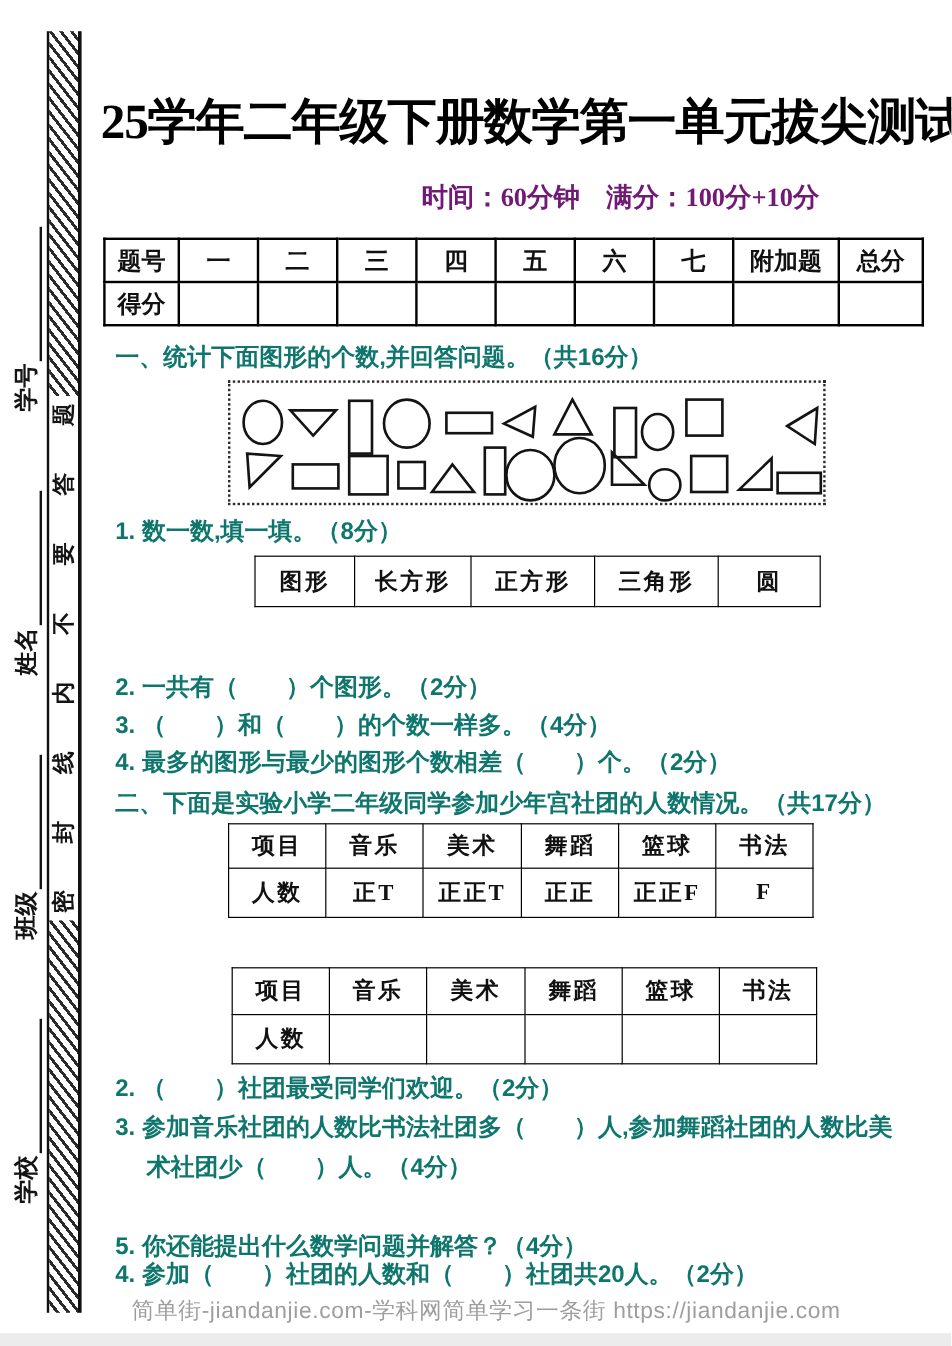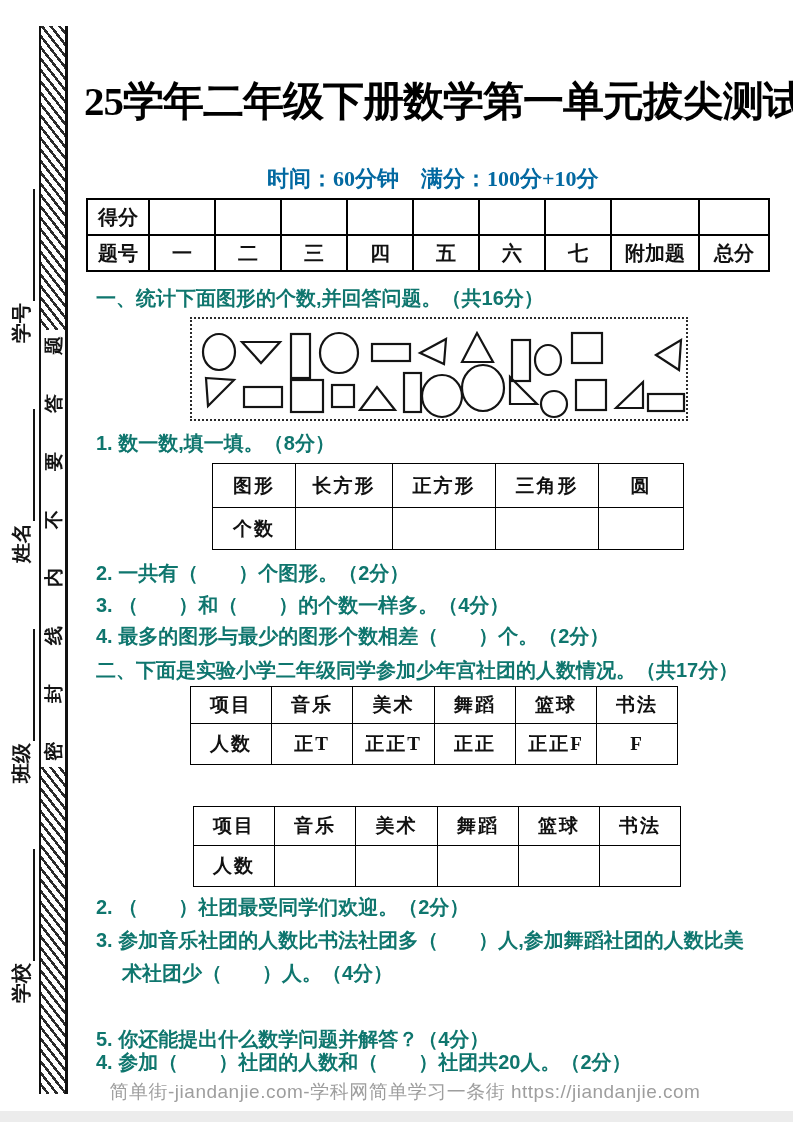--- a/index.html
+++ b/index.html
@@ -17,22 +17,22 @@
   #hatch-top{top:0;height:304px;}
   #hatch-bottom{top:741px;height:327px;}
   #seal-chars{position:absolute;left:0;top:306px;width:100%;height:433px;
       display:flex;flex-direction:column;justify-content:space-between;align-items:center;padding:4px 0;box-sizing:border-box;}
   .seal-ch{display:block;transform:rotate(-90deg);font-family:"Liberation Serif","DejaVu Serif",serif;
       font-size:19px;font-weight:700;color:#141414;line-height:1;}
   
   #title{position:absolute;left:84px;top:74px;width:684px;text-align:center;
       font-family:"Liberation Serif","DejaVu Serif",serif;font-weight:700;font-size:41px;
       letter-spacing:-1px;white-space:nowrap;color:#000;}
-  #meta{position:absolute;right:26px;top:150px;width:500px;text-align:left;
-      font-family:"Liberation Serif","DejaVu Serif",serif;font-weight:700;font-size:22px;color:#0369a1;margin-top:14px;}
+  #meta{position:absolute;right:26px;top:150px;width:500px;text-align:center;
+      font-family:"Liberation Serif","DejaVu Serif",serif;font-weight:700;font-size:22px;color:#701a75;}
   
   table{border-collapse:collapse;table-layout:fixed;}
   td{border:1.6px solid #000;text-align:center;vertical-align:middle;padding:0;overflow:hidden;}
   #score-table{position:absolute;left:86px;top:198px;width:682px;
       font-family:"Liberation Serif","DejaVu Serif",serif;font-weight:700;font-size:20px;}
   #score-table td{height:34px;border-width:2px;}
   .ctable{font-family:"Liberation Serif","DejaVu Serif",serif;font-weight:600;font-size:19px;letter-spacing:2px;}
   #count-table{position:absolute;left:212px;top:463px;width:471px;}
   #count-table tr:first-child td{height:43px;}
   #count-table tr:last-child td{height:41px;}
@@ -107,42 +107,42 @@
         <col style="width:66px">
         <col style="width:66px">
         <col style="width:66px">
         <col style="width:66px">
         <col style="width:66px">
         <col style="width:88px">
         <col style="width:70px">
       </colgroup>
     <tbody>
         <tr>
-      <td>得分</td>
-      <td></td>
-          <td></td>
-      <td></td>
-          <td></td>
-      <td></td>
-          <td></td>
-      <td></td>
-          <td></td>
-      <td></td>
-    </tr>
-    <tr>
       <td>题号</td>
       <td>一</td>
       <td>二</td>
       <td>三</td>
       <td>四</td>
       <td>五</td>
       <td>六</td>
       <td>七</td>
       <td>附加题</td>
       <td>总分</td>
+    </tr>
+    <tr>
+      <td>得分</td>
+      <td></td>
+          <td></td>
+      <td></td>
+          <td></td>
+      <td></td>
+          <td></td>
+      <td></td>
+          <td></td>
+      <td></td>
     </tr>
   </tbody>
     </table>
 
   <div class="q" style="top:286px;">一、统计下面图形的个数,并回答问题。（共16分）</div>
 
   <div id="shapes-box">
     <svg id="shapes-svg" viewBox="0 0 494 100">
         <ellipse cx="27" cy="33" rx="16" ry="18"></ellipse>
         <polygon points="50,23 88,23 69,44"></polygon>
@@ -182,27 +182,20 @@
         <col style="width:85px">
       </colgroup>
     <tbody>
         <tr>
       <td>图形</td>
       <td>长方形</td>
       <td>正方形</td>
       <td>三角形</td>
       <td>圆</td>
     </tr>
-    <tr>
-      <td>个数</td>
-      <td></td>
-          <td></td>
-      <td></td>
-          <td></td>
-    </tr>
   </tbody>
     </table>
 
   <div class="q" style="top:561px;">2. 一共有（　　）个图形。（2分）</div>
   <div class="q" style="top:593px;">3. （　　）和（　　）的个数一样多。（4分）</div>
   <div class="q" style="top:624px;">4. 最多的图形与最少的图形个数相差（　　）个。（2分）</div>
 
   <div class="q" style="top:658px;">二、下面是实验小学二年级同学参加少年宫社团的人数情况。（共17分）</div>
 
   <table id="tally-table" class="ctable">

